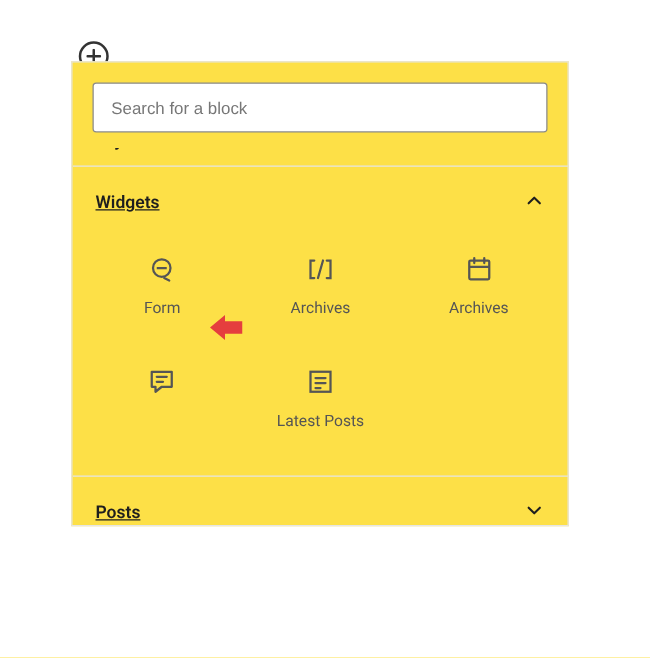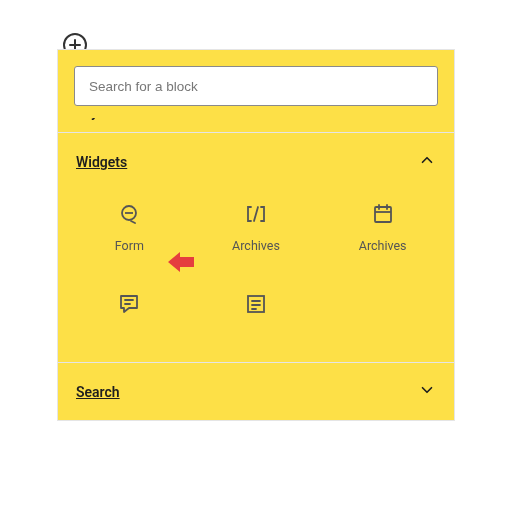--- a/index.html
+++ b/index.html
@@ -210,26 +210,27 @@
         </div>
       </div>
 
       <div class="block-item">
         <div class="block-icon">
           <svg viewBox="0 0 24 24">
               <rect x="4" y="4" width="16" height="16" stroke-width="1.8"></rect>
               <path d="M8 9h8M8 13h8M8 17h4" stroke-width="1.8" stroke-linecap="round"></path>
             </svg>
         </div>
+        <div class="block-label">Latest Posts</div>
       </div>
 
     </div>
 
     <div class="section-head bt">
-      <span>Search</span>
+      <span>Posts</span>
       <span>
         <svg viewBox="0 0 24 24">
             <path d="M6 9l6 6 6-6" stroke="#1e1e1e" stroke-width="2.2" fill="none" stroke-linecap="round" stroke-linejoin="round"></path>
           </svg>
       </span>
     </div>
 
     <div class="spacer"></div>
   </div>
 </div>

